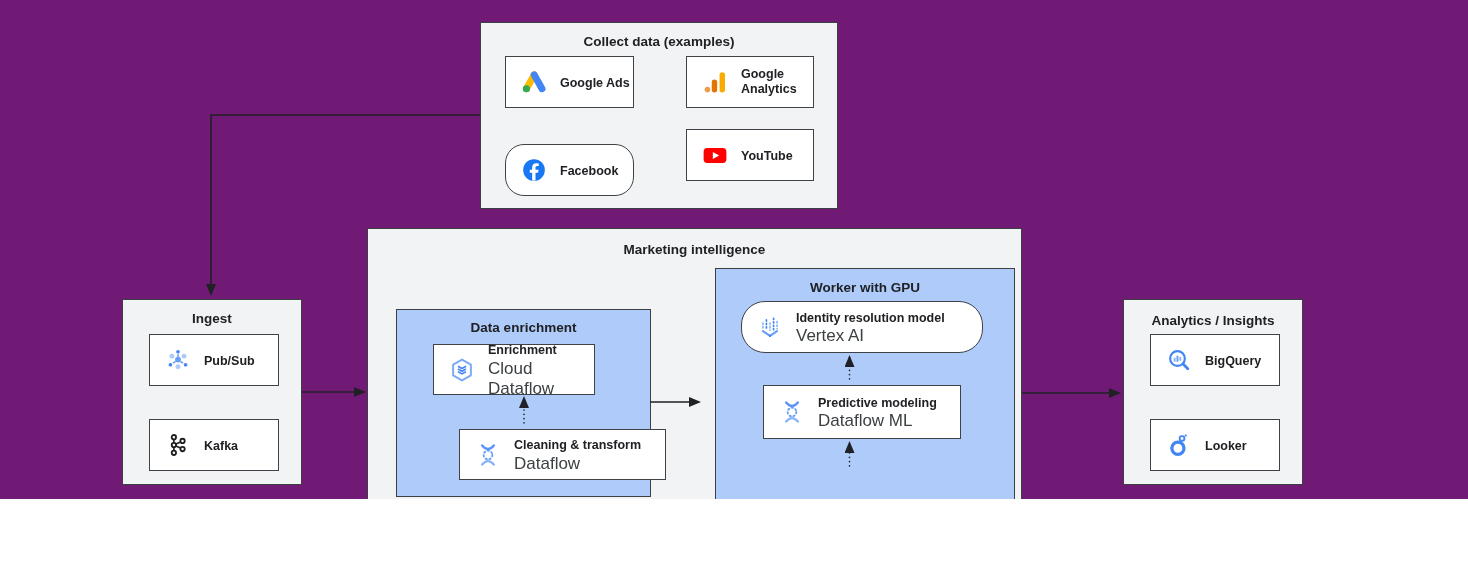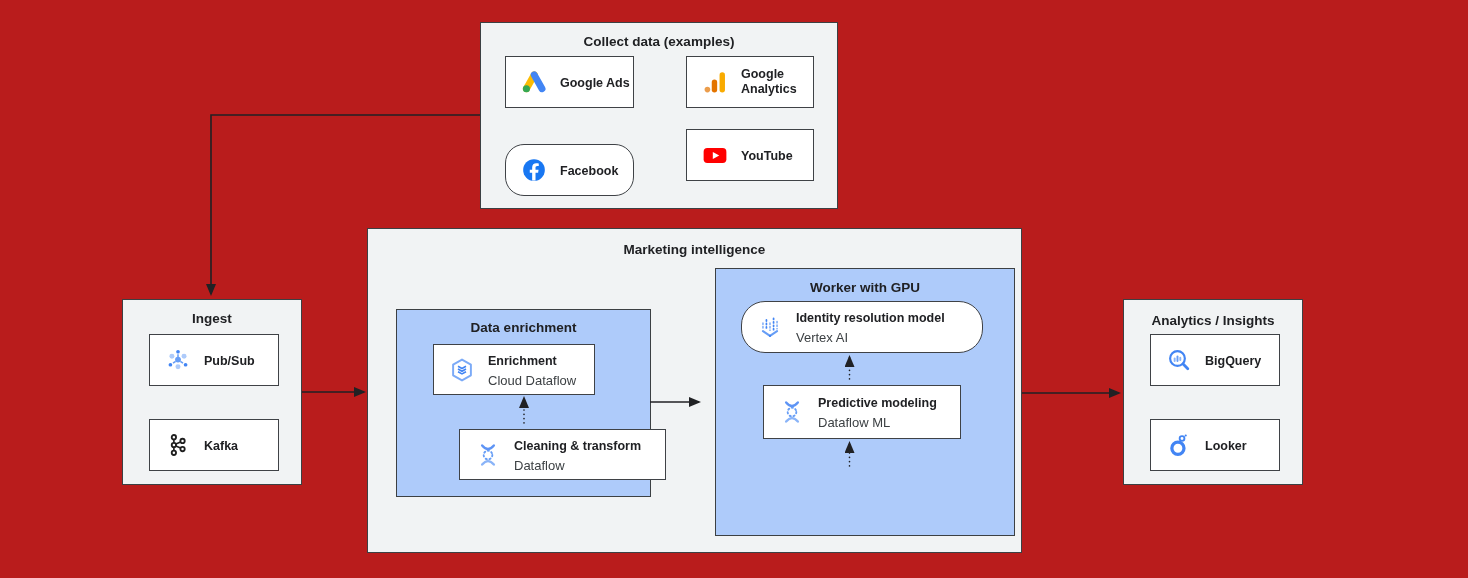--- a/index.html
+++ b/index.html
@@ -1,25 +1,25 @@
 <!DOCTYPE html>
 <html><head>
 <meta charset="utf-8">
 <style>
   html,body{margin:0;padding:0;background:#fff;}
   body{font-family:"Liberation Sans", sans-serif; color:#202124;}
-  .canvas{position:relative;width:1468px;height:578px;background:#b91c1c;overflow:hidden;}
+  .canvas{position:relative;width:1468px;height:499px;background:#701a75;overflow:hidden;}
   .group{position:absolute;background:#f1f3f4;border:1.6px solid #3c4043;box-sizing:border-box;}
   .zone{position:absolute;background:#aecbfa;border:1.6px solid #3c4043;box-sizing:border-box;}
   .group-title{position:absolute;left:0;right:0;text-align:center;font-size:13.5px;font-weight:bold;color:#202124;white-space:nowrap;}
   .card{position:absolute;background:#fff;border:1.4px solid #3f4246;box-sizing:border-box;display:flex;align-items:center;}
   .card .icn{flex:0 0 auto;width:26px;height:26px;margin-left:15px;}
   .card .txt{margin-left:13px;line-height:1.22;}
   .lbl{font-size:12.5px;font-weight:bold;color:#202124;}
-  .sub{font-size:13px;font-weight:normal;color:#3c4043;}
+  .sub{font-size:17px;font-weight:normal;color:#3c4043;}
   .wrap .lbl{display:inline-block;max-width:70px;}
   svg.overlay{position:absolute;left:0;top:0;pointer-events:none;}
   .icn svg{width:100%;height:100%;display:block;}
 </style>
 </head>
 <body>
 
 <div class="canvas">
 
   <div class="group" style="left:480px;top:22px;width:358px;height:187px;">

